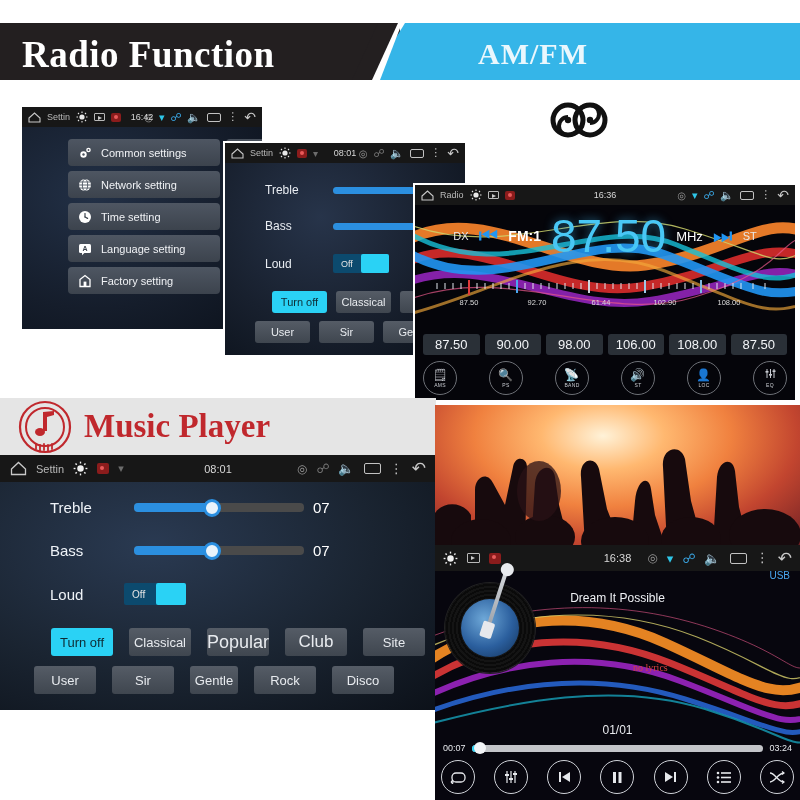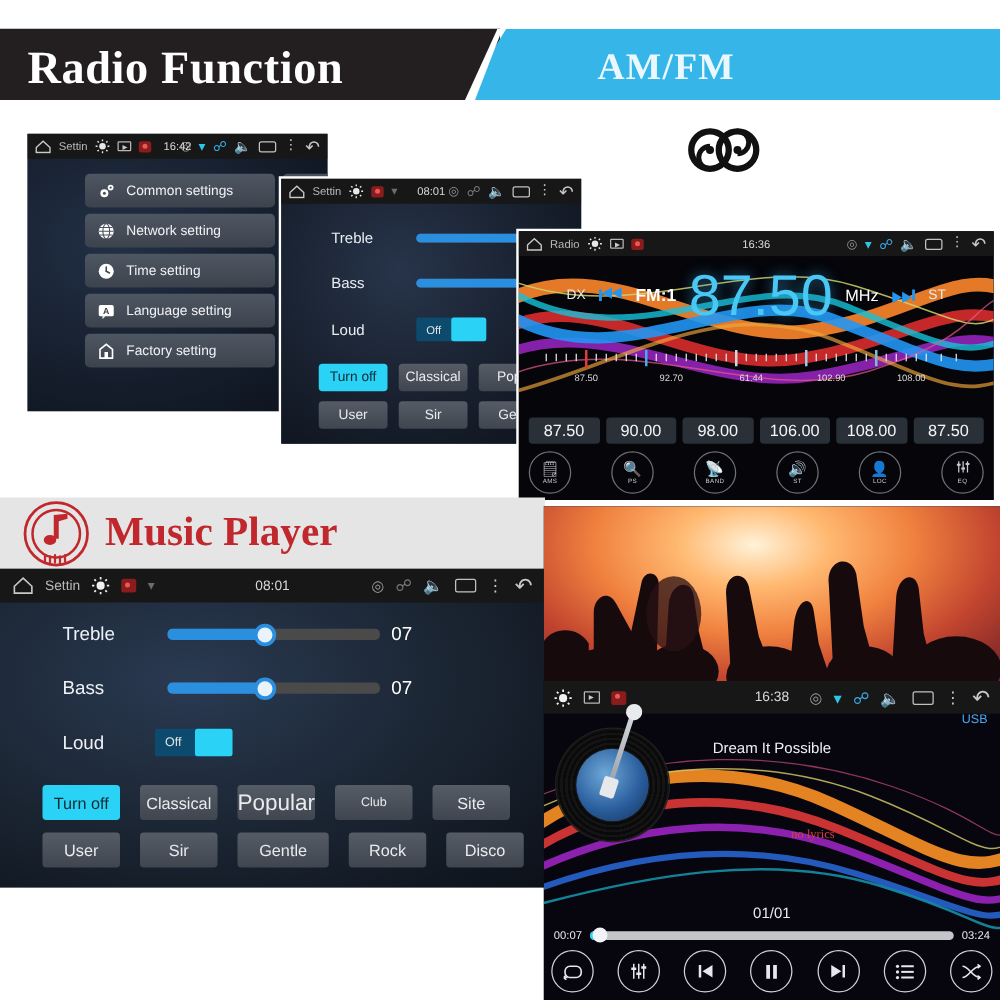--- a/index.html
+++ b/index.html
@@ -131,21 +131,21 @@
     display:flex; align-items:center; position:relative;
   }
   .toggle-off span { font-size:9px; color:#e4e4e4; padding-left:8px; }
   .toggle-knob { position:absolute; right:0; top:0; width:28px; height:19px;
                  background:#2ad2f5; border-radius:2px; }
   .preset-btn {
     background:linear-gradient(180deg,#555c66 0%,#3f464f 100%);
     border-radius:3px; color:#e8ebef;
     display:flex; align-items:center; justify-content:center;
   }
-  .preset-btn.active { background:#2ad2f5; color:#0e2b33; }
+  .preset-btn.active { background:#2ad2f5; color:#0e2b33;margin-left:17px; }
 
   
   #panel-radio { left:415px; top:185px; width:380px; height:215px; }
   .radio-bg { position:absolute; inset:0; background:#05050a; }
   .radio-main { position:absolute; left:0; top:20px; width:100%; height:125px; overflow:hidden; }
   .radio-row {
     position:absolute; left:0; top:28px; width:100%;
     display:flex; align-items:center; justify-content:center; gap:10px;
     z-index:4;
   }
@@ -710,27 +710,27 @@
   <div class="eqb-label" style="left:50px; top:131px;">Loud</div>
   <div class="toggle-off" style="position:absolute; left:124px; top:128px; width:62px; height:22px;">
     <span style="font-size:10px;">Off</span>
     <div class="toggle-knob" style="width:30px; height:22px;"></div>
   </div>
 
   <div style="position:absolute; left:34px; top:173px; display:flex; gap:16px;">
     <div class="preset-btn active" style="width:62px; height:28px; font-size:13px;">Turn off</div>
     <div class="preset-btn" style="width:62px; height:28px; font-size:13px;">Classical</div>
     <div class="preset-btn" style="width:62px; height:28px; font-size:18px;">Popular</div>
-    <div class="preset-btn" style="width:62px; height:28px; font-size:10px;">Club</div>
+    <div class="preset-btn" style="width:62px; height:28px; font-size:17px;">Club</div>
     <div class="preset-btn" style="width:62px; height:28px; font-size:13px;">Site</div>
   </div>
   <div style="position:absolute; left:34px; top:211px; display:flex; gap:16px;">
     <div class="preset-btn" style="width:62px; height:28px; font-size:13px;">User</div>
     <div class="preset-btn" style="width:62px; height:28px; font-size:13px;">Sir</div>
-    <div class="preset-btn" style="width:73px; height:28px; font-size:13px;">Gentle</div>
+    <div class="preset-btn" style="width:48px; height:28px; font-size:13px;">Gentle</div>
     <div class="preset-btn" style="width:62px; height:28px; font-size:13px;">Rock</div>
     <div class="preset-btn" style="width:62px; height:28px; font-size:13px;">Disco</div>
   </div>
 </div>
 
 <div class="panel" id="concert">
   <div class="concert-bg"></div>
   <svg width="365" height="140" viewBox="0 0 365 140" style="position:absolute;left:0;top:0;">
     <g fill="#170a0d">
       <path d="M40 140 L40 85 C40 72, 52 66, 58 78 L70 100 L78 62 C80 50, 92 52, 92 62 L90 140 Z"></path>

